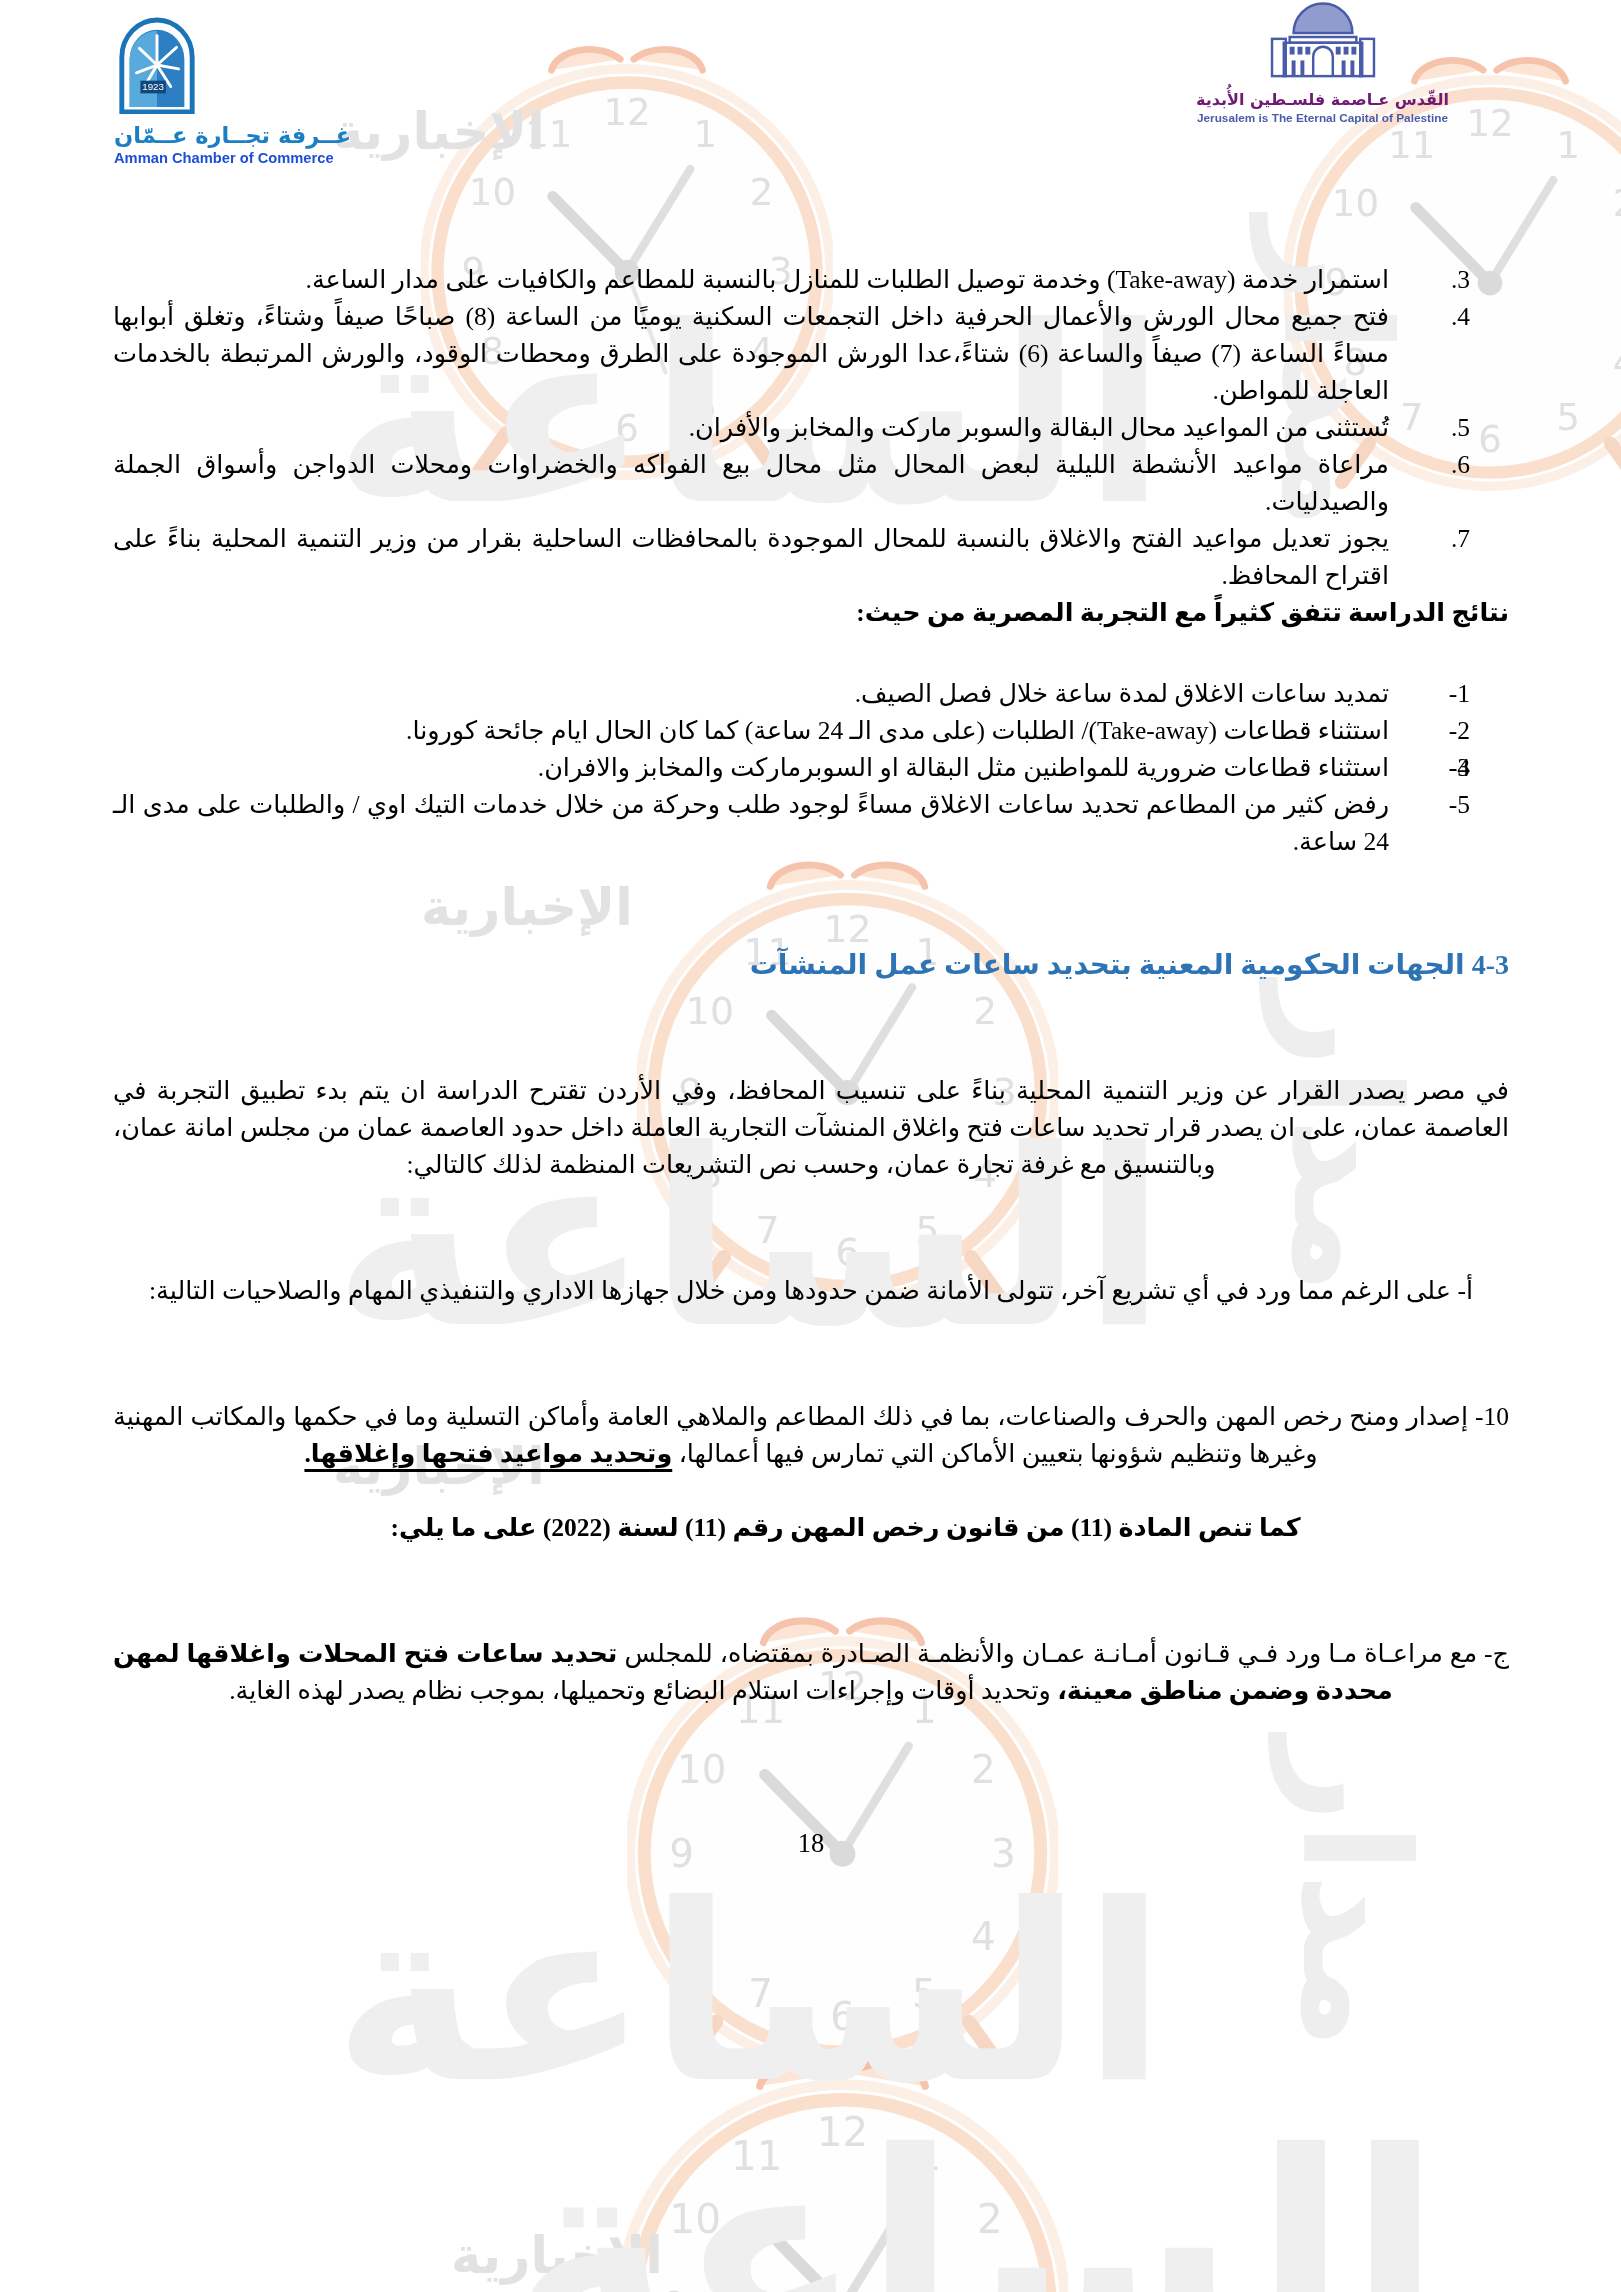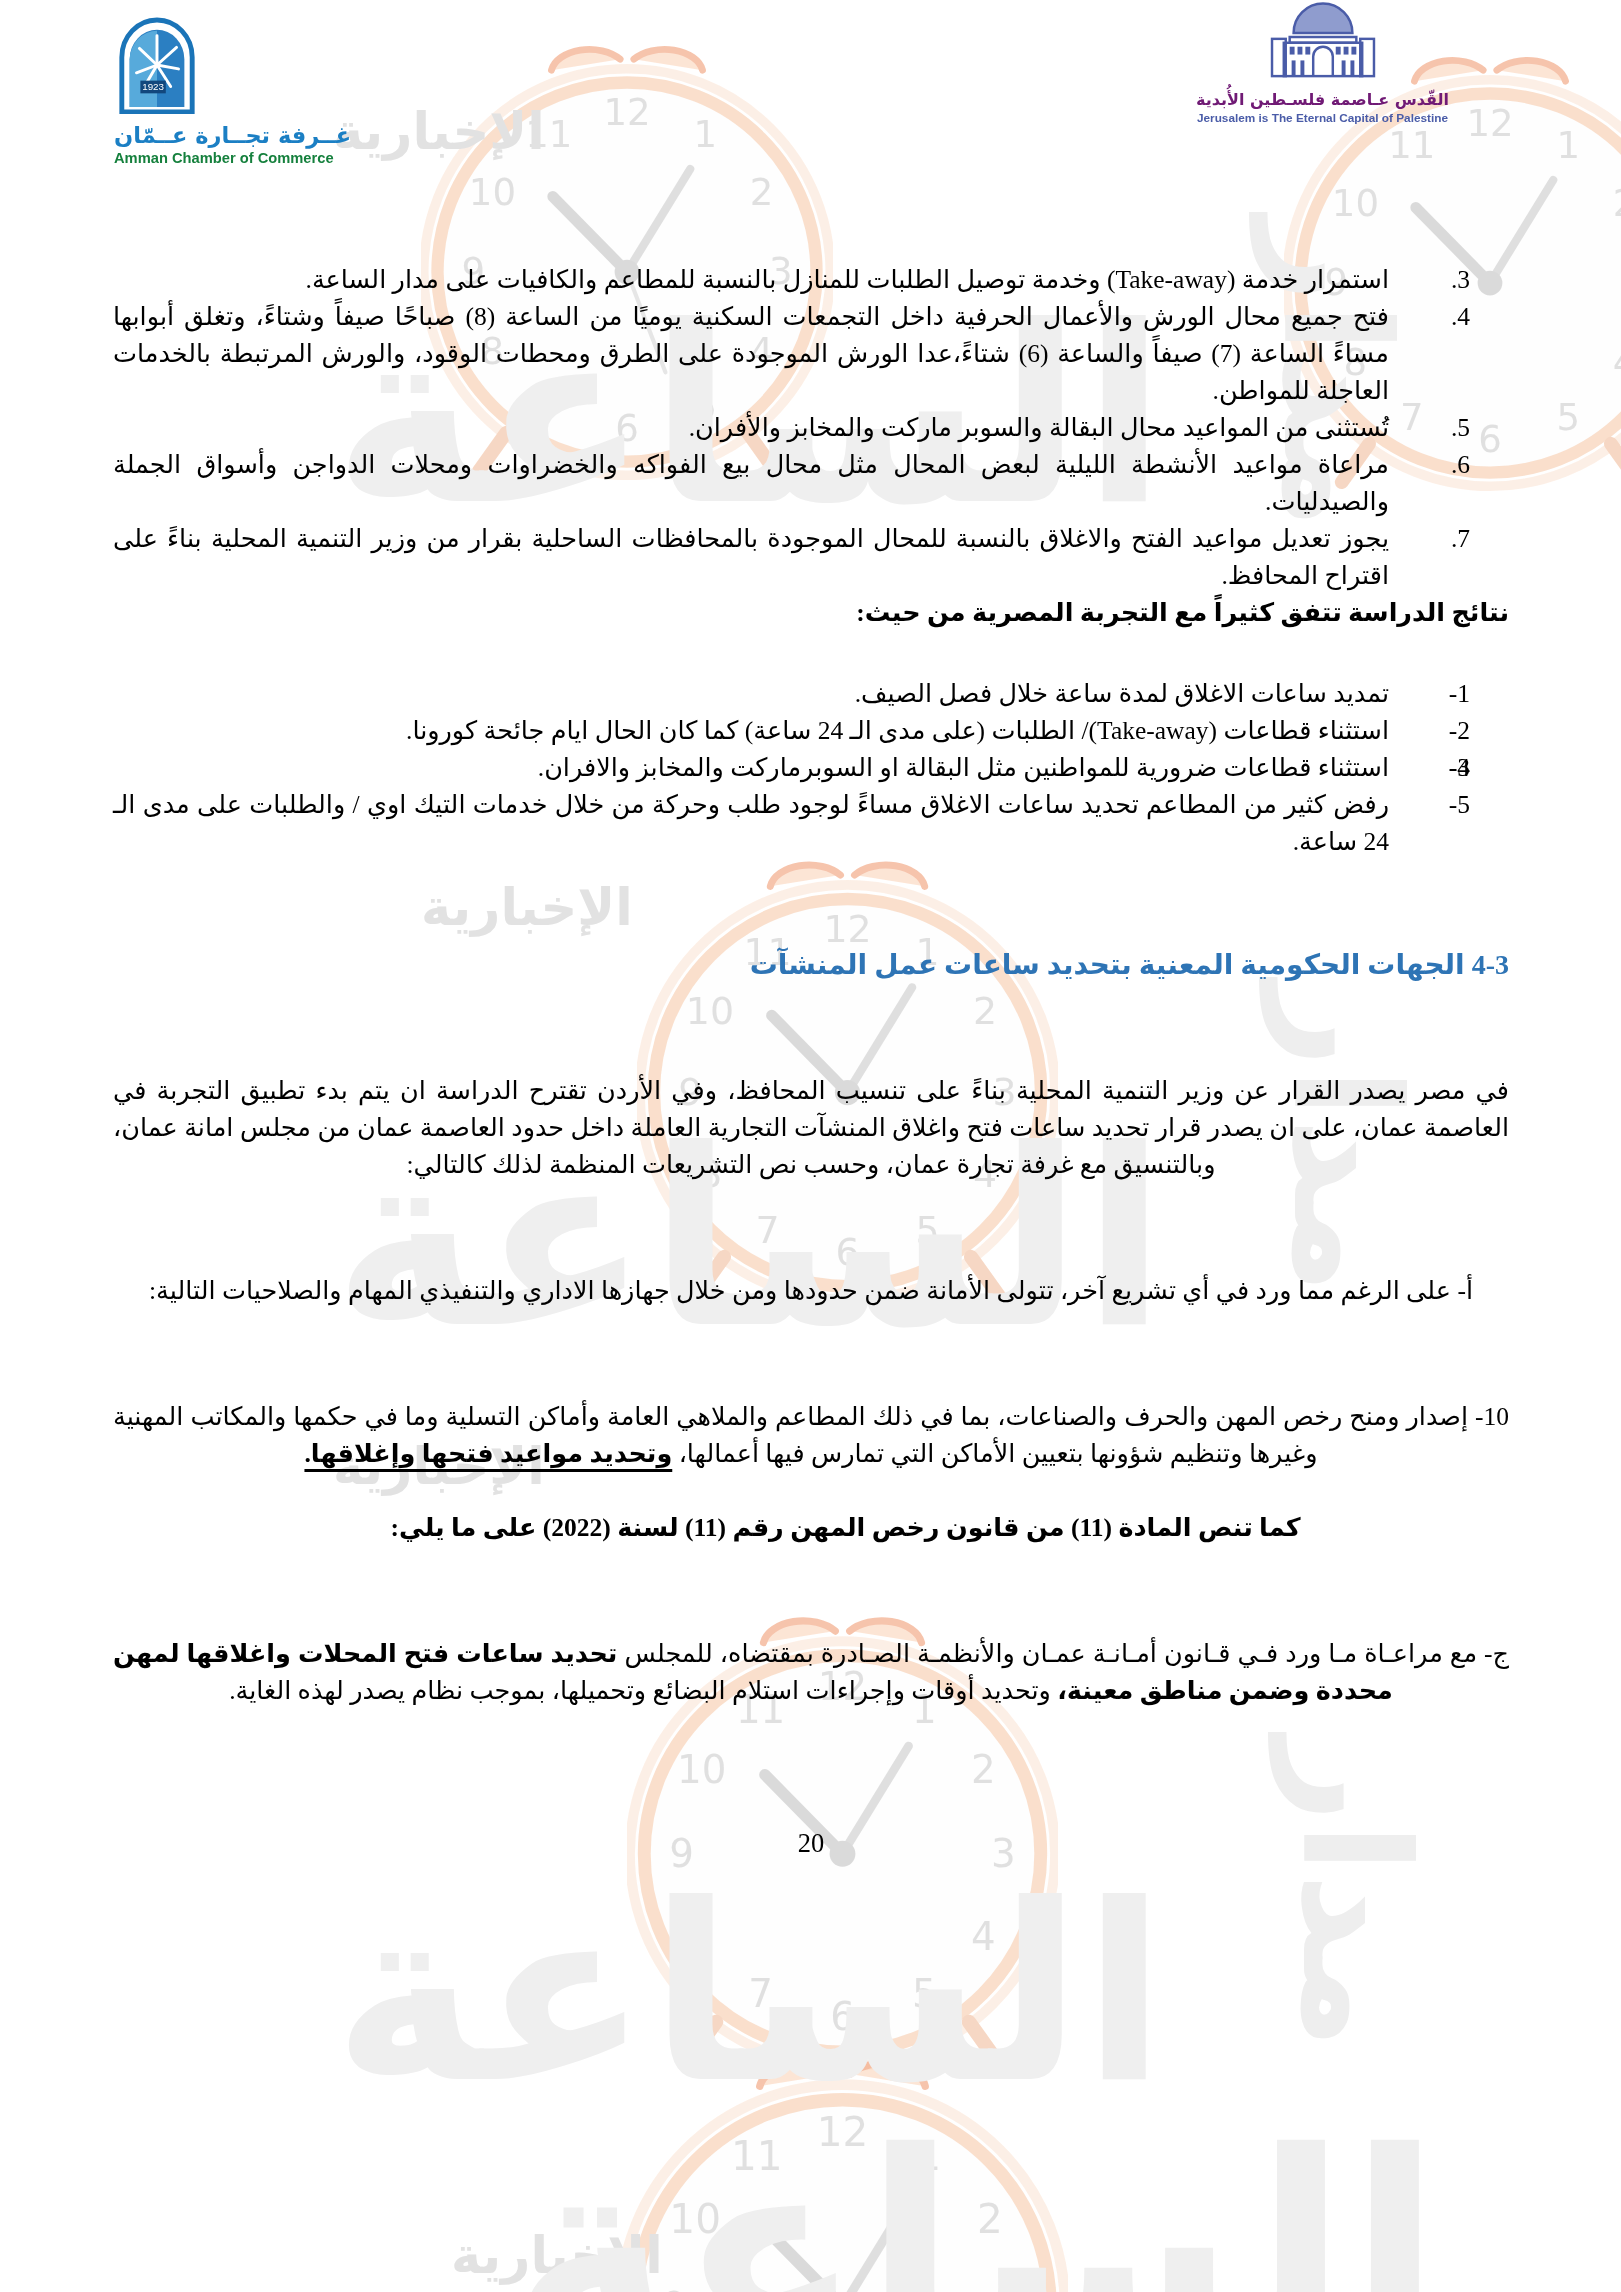--- a/index.html
+++ b/index.html
@@ -22,21 +22,21 @@
   }
   .wm-akhbaria{font-size:51px;color:#e2e2e2;}
   .wm-saa{font-size:245px;color:#efefef;}
   .wm-madar{font-size:147px;color:#eeeeee;transform:rotate(90deg);transform-origin:top right;}
   
   .content{position:absolute;z-index:1;top:0;right:112px;left:113px;}
   .header{position:relative;height:253px;}
   .logo-left{position:absolute;left:1px;top:0;width:323px;text-align:left;margin-top:16px;}
   .logo-right{position:absolute;right:54px;top:-17.6px;width:265px;text-align:center;}
   .logo-ar{color:#1b7fc4;font-weight:bold;font-size:22.5px;font-family:"DejaVu Sans",sans-serif;margin-top:3.9px;}
-  .logo-en{color:#15803d;font-weight:bold;font-size:14.7px;font-family:"Liberation Sans",sans-serif;margin-top:2px;}
+  .logo-en{color:#1d4ed8;font-weight:bold;font-size:14.7px;font-family:"Liberation Sans",sans-serif;margin-top:2px;}
   .logo-right .logo-ar{font-size:16px;color:#701a75;}
   .logo-right .logo-en{font-size:11.8px;color:#4a5ca8;}
   .body-text{font-size:25.5px;line-height:37px;text-align:justify;}
   .li{position:relative;padding-right:120px;text-align:justify;}
   .li .marker{position:absolute;right:39px;top:0;}
   .heading{font-weight:bold;text-align:right;}
   .h-results{padding-left:127px;}
   .h-section{margin-top:86px;color:#2e74b5;font-size:28px;padding-left:49px;}
   .h-article{margin-top:51px;padding-left:59px;}
   .h-article2{margin-top:37px;padding-left:69px;text-align:center;}
@@ -335,18 +335,18 @@
       <div class="para">
         <span>10- إصدار ومنح رخص المهن والحرف والصناعات، بما في ذلك المطاعم والملاهي العامة وأماكن التسلية وما في حكمها والمكاتب المهنية وغيرها وتنظيم شؤونها بتعيين الأماكن التي تمارس فيها أعمالها، </span><span class="bold-underline">وتحديد مواعيد فتحها وإغلاقها.</span>
       </div>
 
       <div class="heading h-article2">كما تنص المادة (11) من قانون رخص المهن رقم (11) لسنة (2022) على ما يلي:</div>
 
       <div class="para">
         <span>ج- مع مراعـاة مـا ورد فـي قـانون أمـانـة عمـان والأنظمـة الصـادرة بمقتضاه، للمجلس </span><span class="bold">تحديد ساعات فتح المحلات واغلاقها لمهن محددة وضمن مناطق معينة،</span><span> وتحديد أوقات وإجراءات استلام البضائع وتحميلها، بموجب نظام يصدر لهذه الغاية.</span>
       </div>
 
-      <div class="page-number">20</div>
+      <div class="page-number">18</div>
 
     </div>
   </div>
 </div>
 
 
 </body></html>

